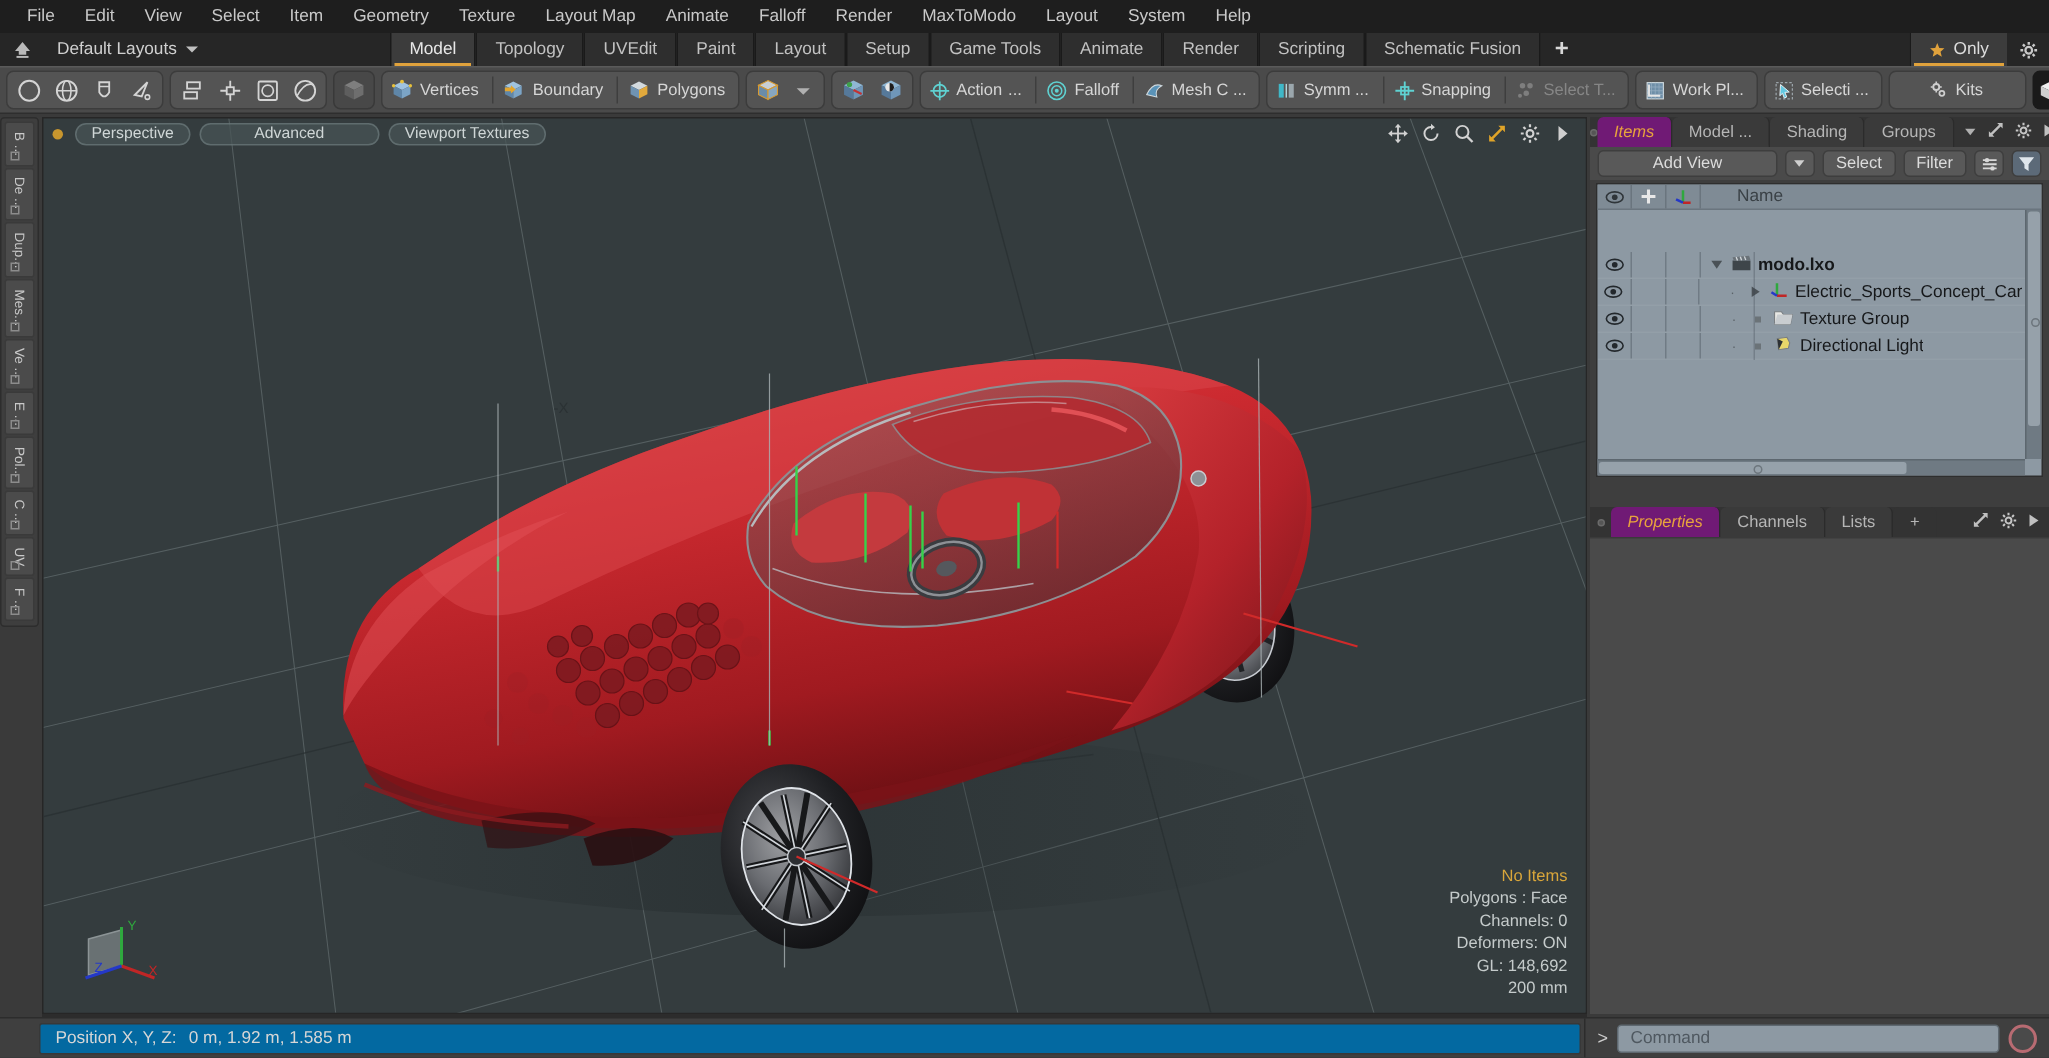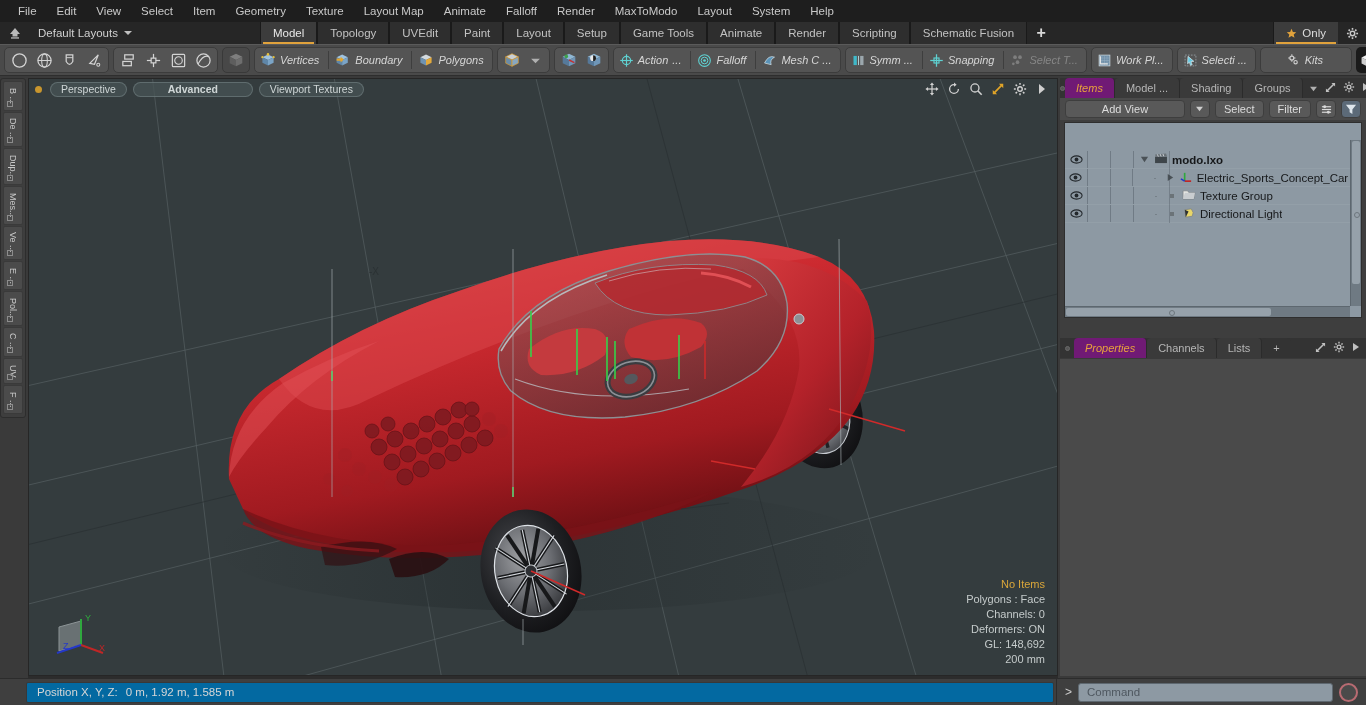--- a/index.html
+++ b/index.html
@@ -69,21 +69,21 @@
     position:absolute; left:0; top:44px; width:1366px; height:32px;
     background:#4a4a4a; border-top:1px solid #5a5a5a; border-bottom:1px solid #2e2e2e;
     display:flex; align-items:center; padding:0 4px; gap:4px;
   }
   .tgroup{
     display:flex; align-items:center; height:26px;
     background:#545454; border:1px solid #3c3c3c; border-radius:5px; padding:0 2px; gap:1px;
   }
   .tbtn{
     height:24px; min-width:24px; display:flex; align-items:center; justify-content:center;
-    border-radius:3px; cursor:default; padding:0 2px;font-style:italic;
+    border-radius:3px; cursor:default; padding:0 2px;
   }
   .tbtn.lbl{ padding:0 6px 0 3px; gap:4px; color:#d6d6d6; font-size:11px; white-space:nowrap; }
   .tbtn.dim{ color:#868686; }
   .sep-v{ width:1px; height:18px; background:#3e3e3e; margin:0 2px; }
   .tb-solo{
     height:26px; display:flex;align-items:center;justify-content:center;
     background:#484848; border:1px solid #393939; border-radius:5px; padding:0 3px; min-width:28px;
   }
   .tb-caret{
     width:22px;height:24px; display:flex;align-items:center;justify-content:center;
@@ -802,21 +802,21 @@
         <line x1="494" y1="540" x2="494" y2="566"></line>
       </g>
 
       <circle cx="770" cy="240" r="5" fill="#8d9095" stroke="#c9ccd0" stroke-width="1"></circle>
       <line x1="652" y1="430" x2="700" y2="424" stroke="#2b3234" stroke-width="1"></line>
     </svg>
 
     <div class="vp-header">
       <div class="vp-dot"></div>
       <div class="vp-pill">Perspective</div>
-      <div class="vp-pill" style="min-width:120px;justify-content:center;font-weight:bold;">Advanced</div>
+      <div class="vp-pill" style="min-width:120px;justify-content:center;">Advanced</div>
       <div class="vp-pill">Viewport Textures</div>
     </div>
 
     <div class="vp-tools">
       <div class="ic">
         <svg width="14" height="14" viewBox="0 0 16 16">
             <g fill="#d2d2d2">
               <path d="M8 0.5 L10.4 3.5 L5.6 3.5 Z"></path>
               <path d="M8 15.5 L10.4 12.5 L5.6 12.5 Z"></path>
               <path d="M0.5 8 L3.5 5.6 L3.5 10.4 Z"></path>
@@ -954,20 +954,44 @@
           </svg>
       </div>
       <div class="ctl sq" style="background:#5c6a78;">
         <svg width="12" height="12" viewBox="0 0 13 13">
             <path d="M1 2 L12 2 L8 7 L8 12 L5 10 L5 7 Z" fill="#dfe6ec"></path>
           </svg>
       </div>
     </div>
 
     <div class="itemlist">
+      <div class="il-head">
+        <div class="il-col-ic">
+          <svg width="13" height="9" viewBox="0 0 14 10">
+              <ellipse cx="7" cy="5" rx="6.2" ry="4" fill="none" stroke="#2f3539" stroke-width="1.2"></ellipse>
+              <circle cx="7" cy="5" r="2.1" fill="#2f3539"></circle>
+            </svg>
+        </div>
+        <div class="il-col-ic">
+          <svg width="12" height="12" viewBox="0 0 13 13">
+              <g stroke="#e8e8e8" stroke-width="2.2">
+                <line x1="6.5" y1="1.5" x2="6.5" y2="11.5"></line>
+                <line x1="1.5" y1="6.5" x2="11.5" y2="6.5"></line>
+              </g>
+            </svg>
+        </div>
+        <div class="il-col-ic">
+          <svg width="12" height="12" viewBox="0 0 13 13">
+              <line x1="6.5" y1="11" x2="6.5" y2="2" stroke="#2fa83e" stroke-width="1.8"></line>
+              <line x1="6.5" y1="11" x2="12" y2="11" stroke="#c02626" stroke-width="1.8"></line>
+              <line x1="6.5" y1="11" x2="1.5" y2="8.5" stroke="#2438c8" stroke-width="1.8"></line>
+            </svg>
+        </div>
+        <div class="il-name">Name</div>
+      </div>
 
       <div class="il-rows">
         <div class="il-vline"></div>
 
         <div class="il-row">
           <div class="eye">
             <svg width="13" height="9" viewBox="0 0 14 10">
                 <ellipse cx="7" cy="5" rx="6.2" ry="4" fill="none" stroke="#23282c" stroke-width="1.2"></ellipse>
                 <circle cx="7" cy="5" r="2.1" fill="#23282c"></circle>
               </svg>

